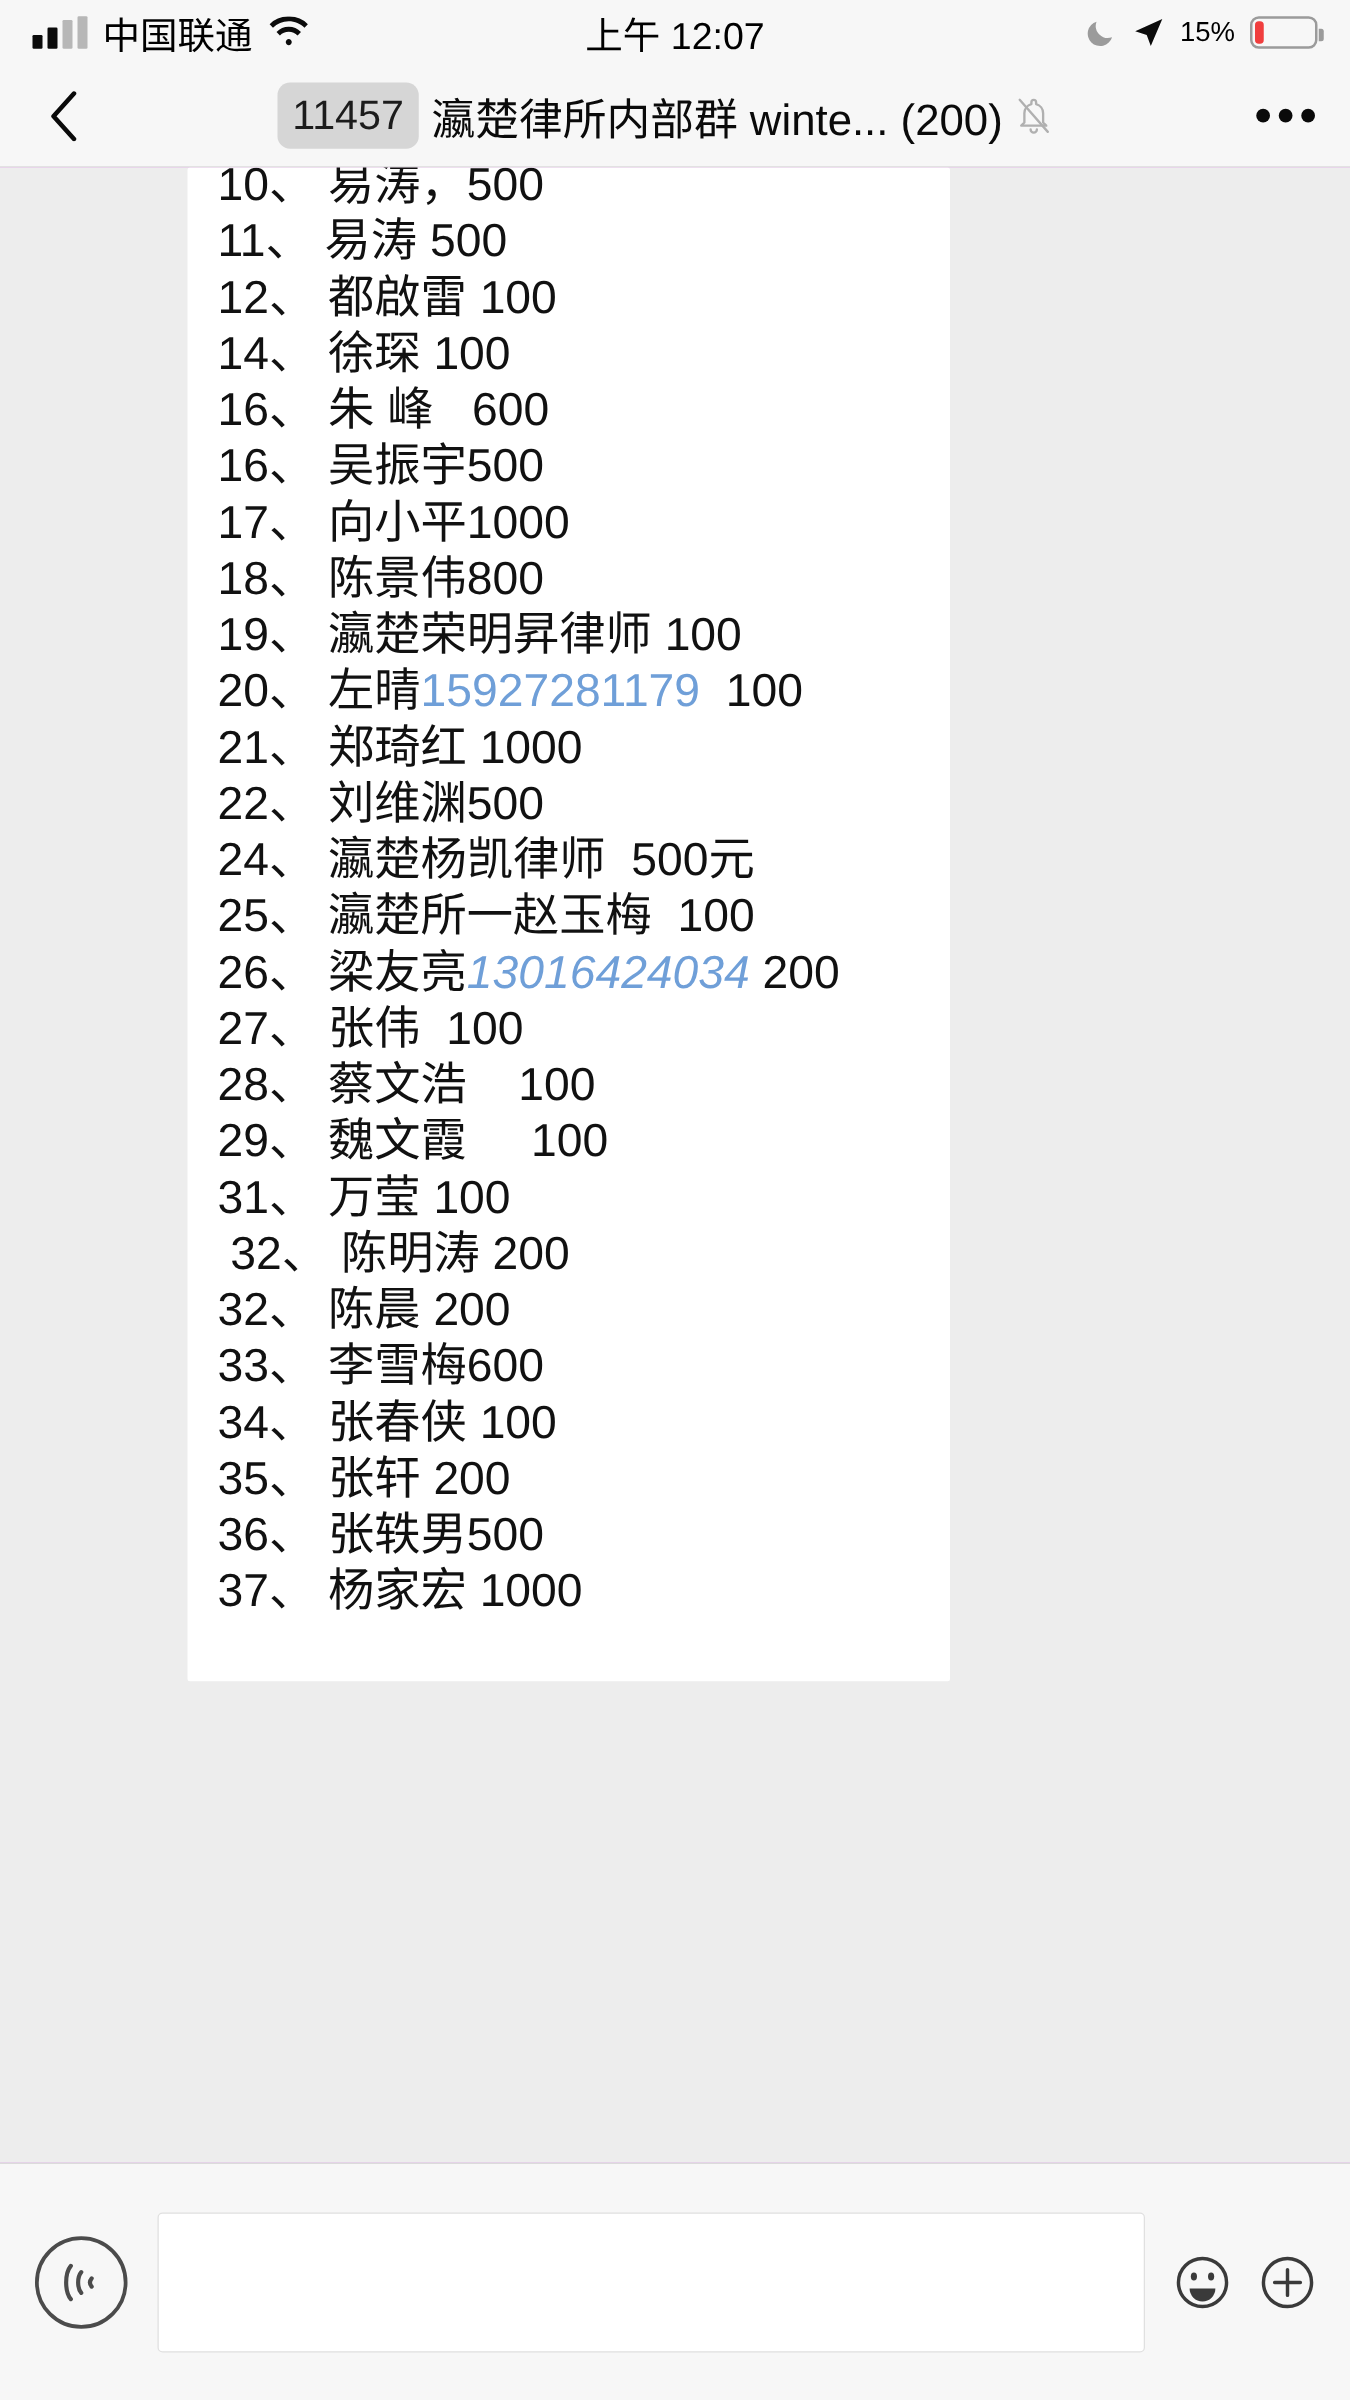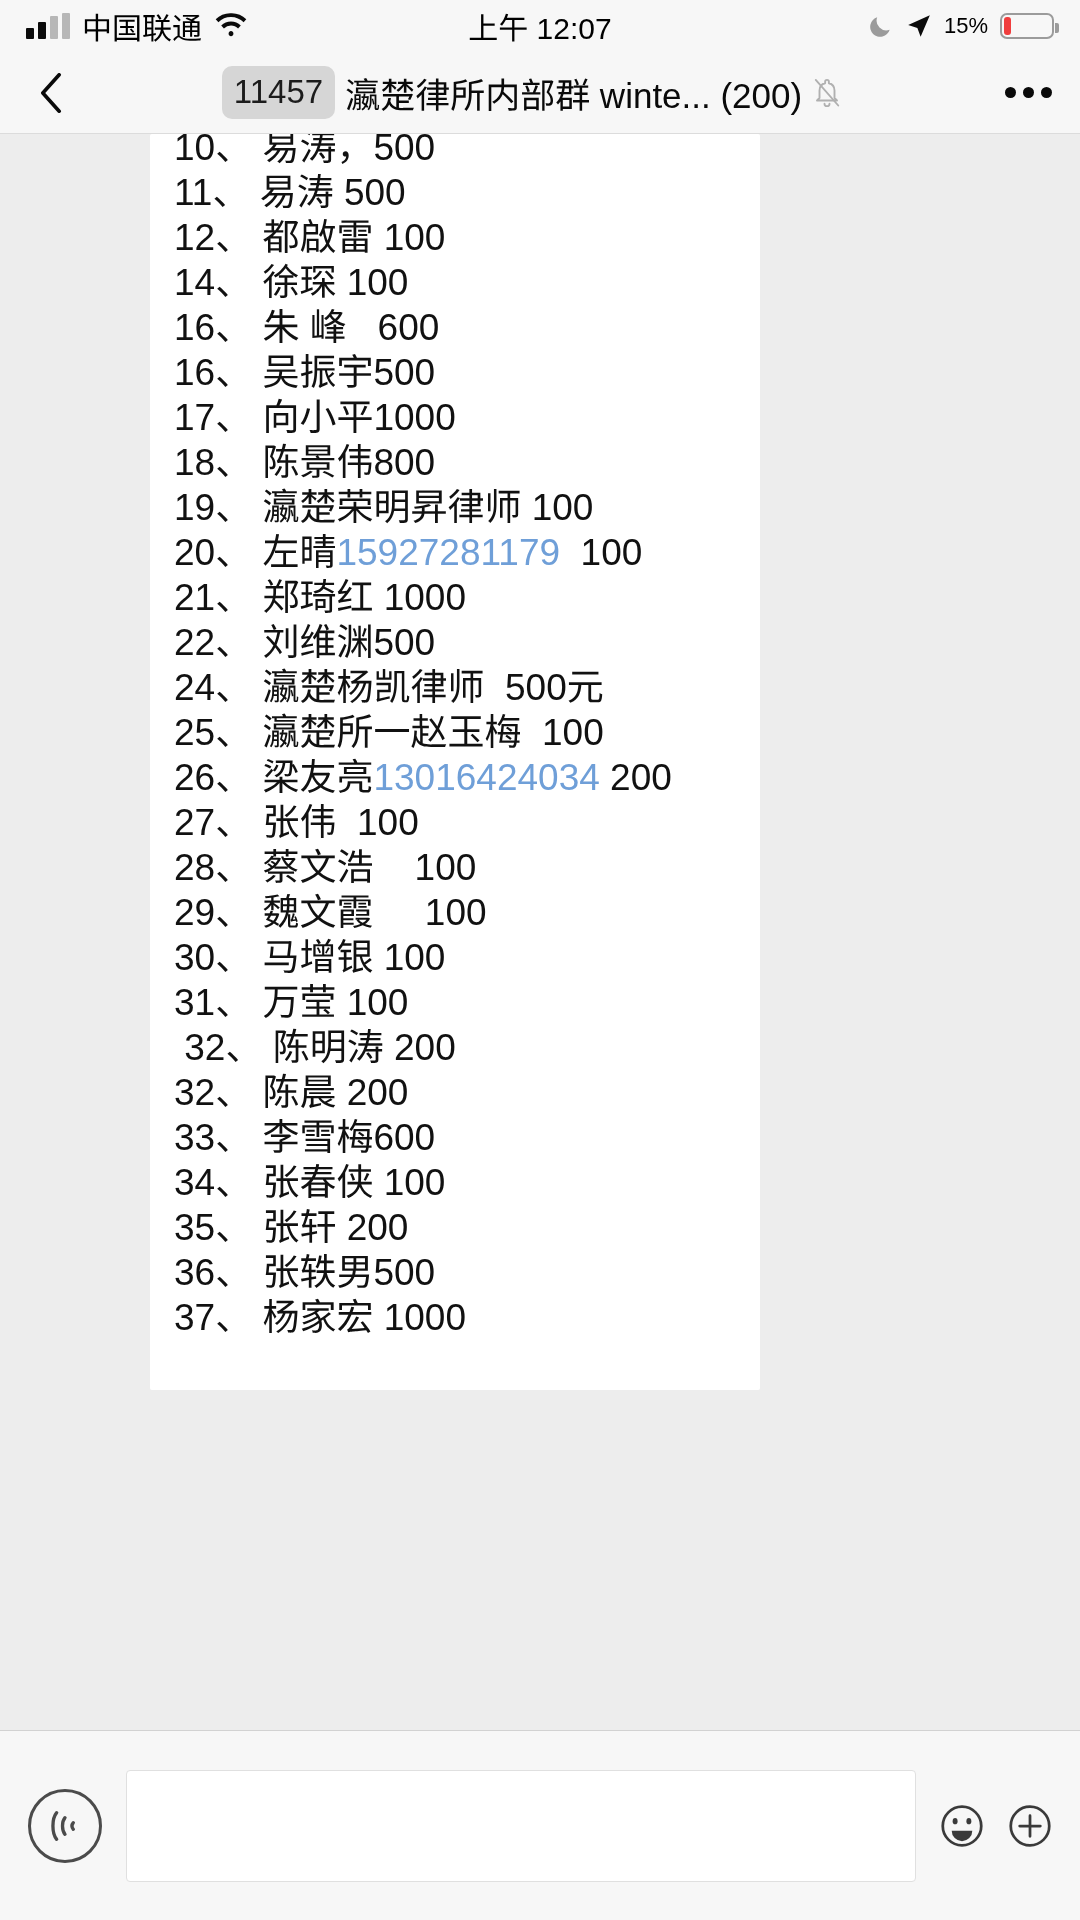--- a/index.html
+++ b/index.html
@@ -222,25 +222,24 @@
           <li class="msg-line">16、 朱 峰   600</li>
           <li class="msg-line">16、 吴振宇500</li>
           <li class="msg-line">17、 向小平1000</li>
           <li class="msg-line">18、 陈景伟800</li>
           <li class="msg-line">19、 瀛楚荣明昇律师 100</li>
           <li class="msg-line"><span>20、 左晴</span><span class="phone" style="color: rgb(111, 159, 216);">15927281179</span><span>  100</span></li>
           <li class="msg-line">21、 郑琦红 1000</li>
           <li class="msg-line">22、 刘维渊500</li>
           <li class="msg-line">24、 瀛楚杨凯律师  500元</li>
           <li class="msg-line">25、 瀛楚所一赵玉梅  100</li>
-          <li class="msg-line"><span>26、 梁友亮</span><span class="phone" style="color: rgb(111, 159, 216);">13016424034</span><span> 200</span></li>
+          <li class="msg-line"><span>26、 梁友亮</span><span class="phone" style="color: rgb(111, 159, 216); font-style: italic;">13016424034</span><span> 200</span></li>
           <li class="msg-line">27、 张伟  100</li>
           <li class="msg-line">28、 蔡文浩    100</li>
           <li class="msg-line">29、 魏文霞     100</li>
-          <li class="msg-line">30、 马增银 100</li>
           <li class="msg-line">31、 万莹 100</li>
           <li class="msg-line"> 32、 陈明涛 200</li>
           <li class="msg-line">32、 陈晨 200</li>
           <li class="msg-line">33、 李雪梅600</li>
           <li class="msg-line">34、 张春侠 100</li>
           <li class="msg-line">35、 张轩 200</li>
           <li class="msg-line">36、 张轶男500</li>
           <li class="msg-line">37、 杨家宏 1000</li>
         </ul>
     </div>

